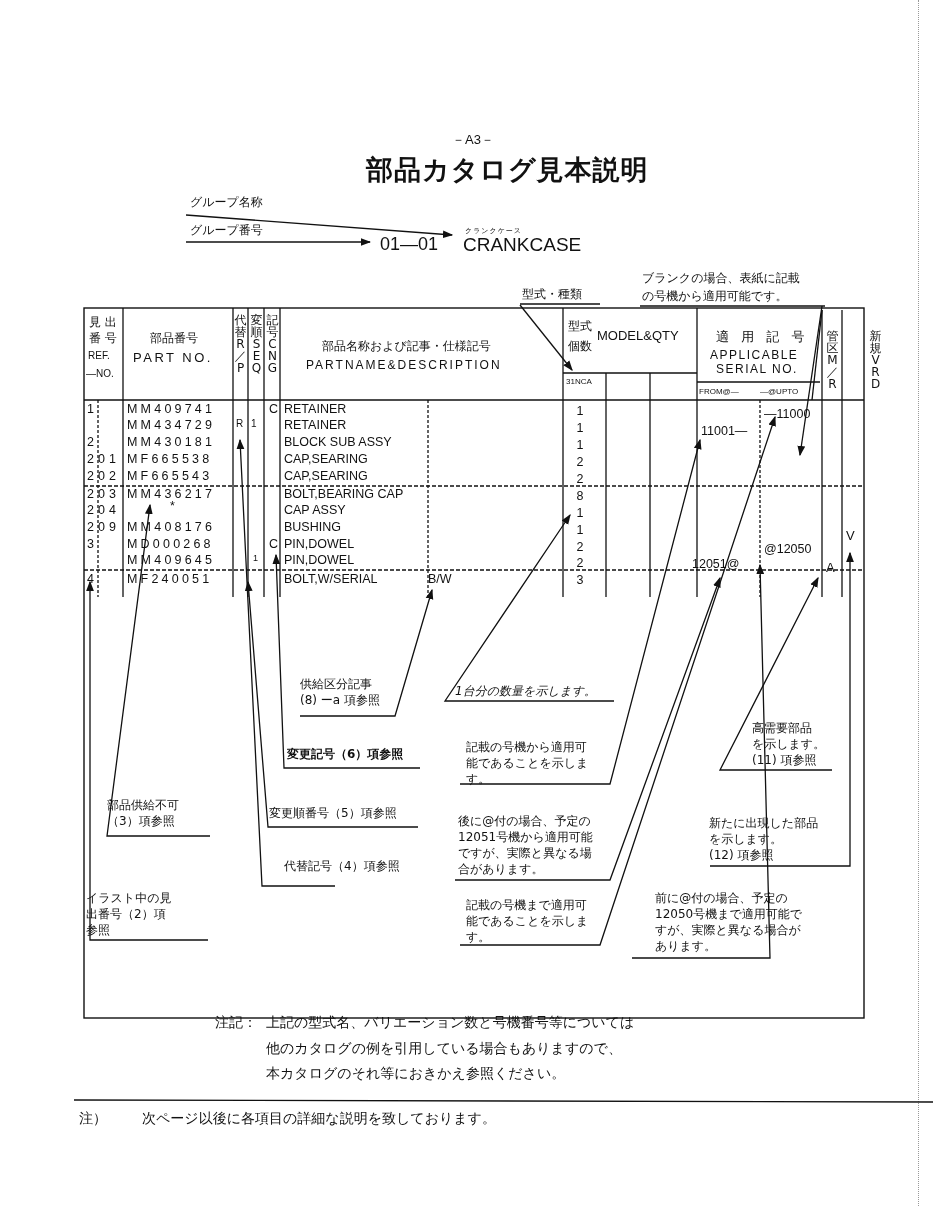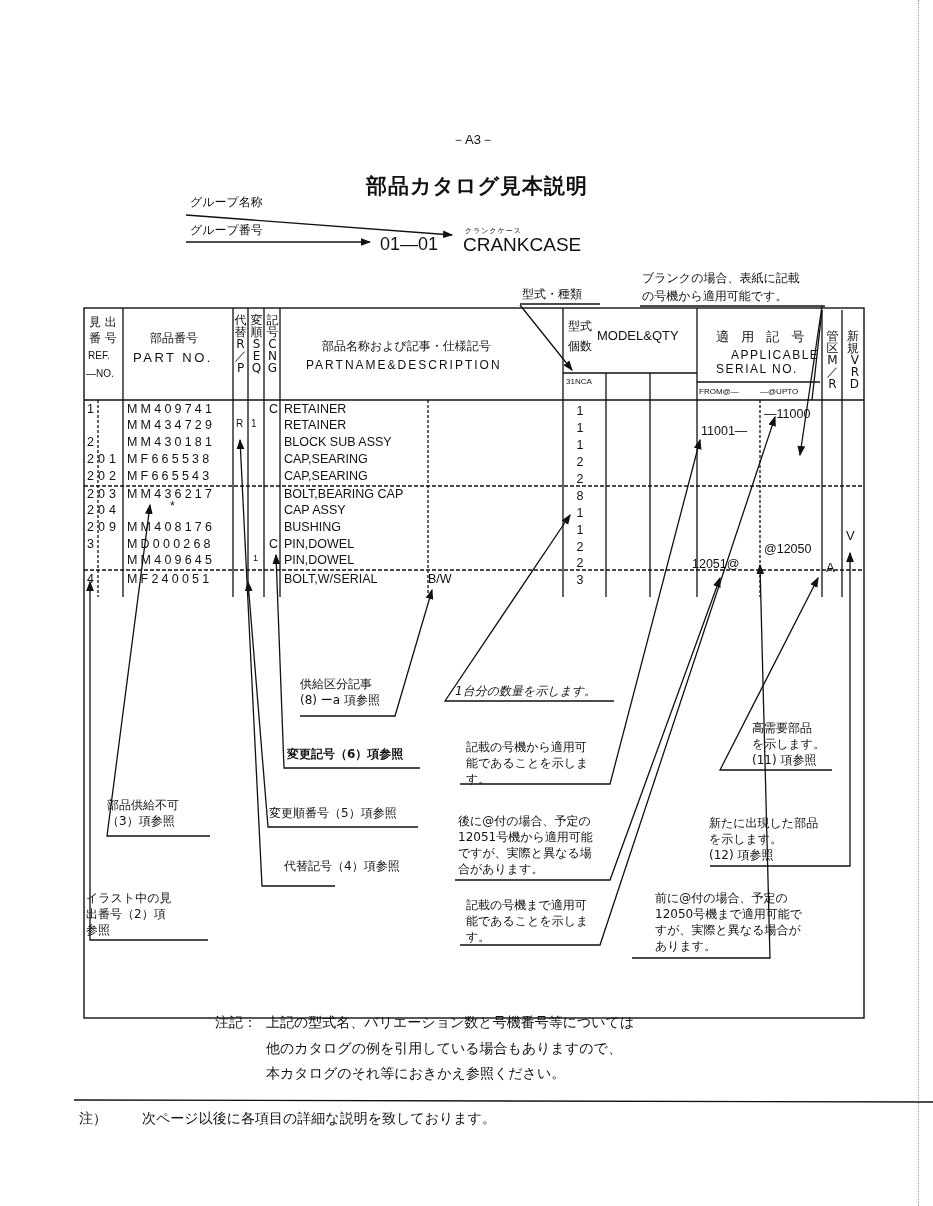--- a/index.html
+++ b/index.html
@@ -93,21 +93,21 @@
 
     <polyline points="832,770 720,770 818,578" marker-end="url(#ah)"></polyline>
 
     <polyline points="710,866 850,866 850,553" marker-end="url(#ah)"></polyline>
 
     <line x1="74" y1="1100" x2="933" y2="1102" stroke-width="1.4"></line>
   </g>
 </svg>
 
 <div class="abs sans" style="left:452px;top:131px;font-size:13px;">－A3－</div>
-<div class="abs jp" style="left:366px;top:152px;font-size:21px;font-weight:bold;letter-spacing:1px;margin-top:20px;">部品カタログ見本説明</div>
+<div class="abs jp" style="left:366px;top:152px;font-size:27px;font-weight:bold;letter-spacing:1px;">部品カタログ見本説明</div>
 
 <div class="abs jp" style="left:190px;top:194px;font-size:12px;">グループ名称</div>
 <div class="abs jp" style="left:190px;top:222px;font-size:12px;">グループ番号</div>
 <div class="abs sans" style="left:380px;top:234px;font-size:18px;">01—01</div>
 <div class="abs jp" style="left:465px;top:226px;font-size:7px;letter-spacing:1px;">クランクケース</div>
 <div class="abs sans" style="left:463px;top:234px;font-size:19px;">CRANKCASE</div>
 
 <div class="abs jp" style="left:522px;top:286px;font-size:12px;">型式・種類</div>
 <div class="abs jp" style="left:642px;top:270px;font-size:12px;">ブランクの場合、表紙に記載</div>
 <div class="abs jp" style="left:642px;top:288px;font-size:12px;">の号機から適用可能です。</div>
@@ -127,27 +127,27 @@
 
   <div class="abs jp" style="left:322px;top:338px;font-size:12px;">部品名称および記事・仕様記号</div>
   <div class="abs sans" style="left:306px;top:358px;font-size:12px;letter-spacing:2px;">PARTNAME&amp;DESCRIPTION</div>
 
   <div class="abs jp" style="left:568px;top:318px;font-size:12px;">型式</div>
   <div class="abs jp" style="left:568px;top:338px;font-size:12px;">個数</div>
   <div class="abs sans" style="left:597px;top:328px;font-size:13px;">MODEL&amp;QTY</div>
   <div class="abs sans" style="left:566px;top:377px;font-size:8px;">31NCA</div>
 
   <div class="abs jp" style="left:716px;top:328px;font-size:13px;letter-spacing:4px;">適 用 記 号</div>
-  <div class="abs sans" style="left:710px;top:348px;font-size:12px;letter-spacing:1.5px;margin-left:21px;">APPLICABLE</div>
+  <div class="abs sans" style="left:710px;top:348px;font-size:12px;letter-spacing:1.5px;">APPLICABLE</div>
   <div class="abs sans" style="left:716px;top:362px;font-size:12px;letter-spacing:1.5px;">SERIAL NO.</div>
   <div class="abs sans" style="left:699px;top:387px;font-size:8px;">FROM@—</div>
   <div class="abs sans" style="left:760px;top:387px;font-size:8px;">—@UPTO</div>
 
   <div class="abs vert jp" style="left:826px;top:330px;">管区M／R</div>
-  <div class="abs vert jp" style="left:846px;top:330px;text-align:right;">新規VRD</div>
+  <div class="abs vert jp" style="left:869px;top:330px;">新規VRD</div>
 </div>
 
 <div>
 
   <div>
     <div class="abs ref" style="left:87px;top:402px;">1</div>
     <div class="abs pn" style="left:127px;top:402px;">MM409741</div>
     <div class="abs cell-txt" style="left:269px;top:402px;">C</div>
     <div class="abs cell-txt" style="left:284px;top:402px;">RETAINER</div>
     <div class="abs qty" style="left:570px;top:404px;">1</div>

